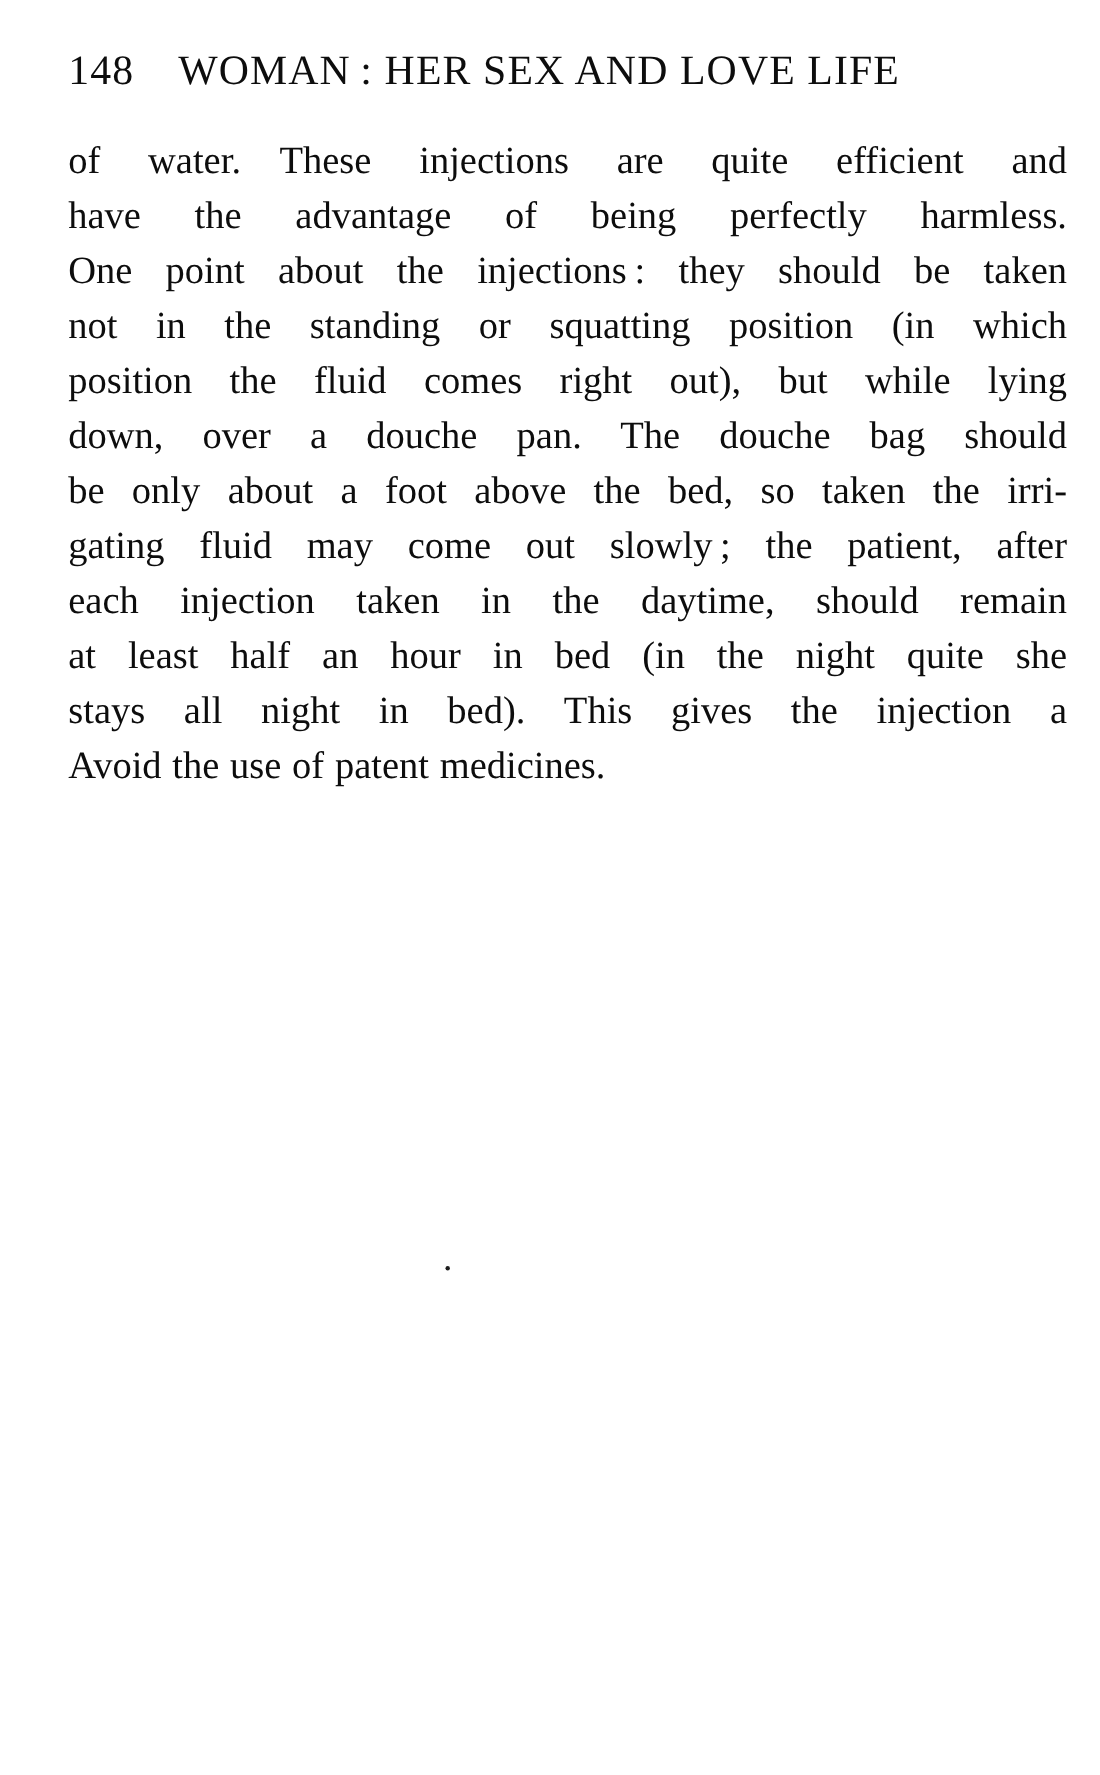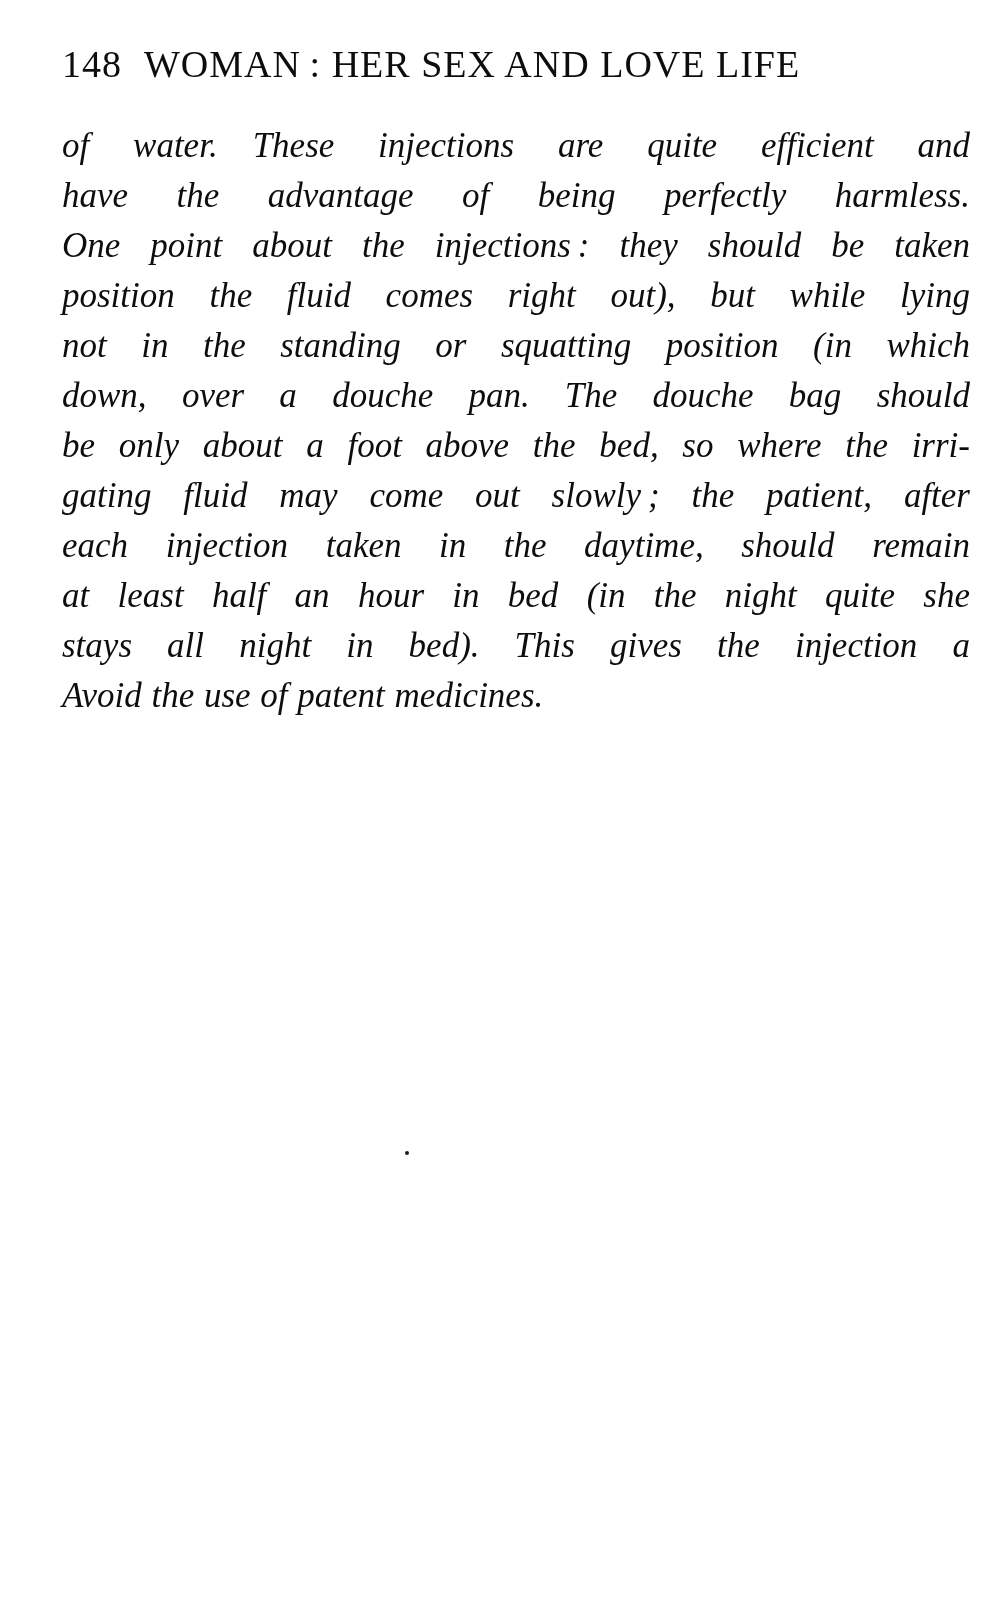--- a/index.html
+++ b/index.html
@@ -16,27 +16,26 @@
     position: absolute;
     top: 42px;
     left: 62px;
     width: 908px;
     font-size: 38px;
     line-height: 44px;
     letter-spacing: 1px;
     white-space: nowrap;
   }
   .page-number { display: inline-block; }
-  .running-title { display: inline-block; margin-left: 22px; }
+  .running-title { display: inline-block; margin-left: 40px; }
   .body-text {
     position: absolute;
     top: 121px;
     left: 62px;
     width: 908px;
-    font-style: italic;
   }
   .text-line {
     margin: 0;
     font-size: 35px;
     line-height: 50px;
     text-align: justify;
     text-align-last: justify;
     word-spacing: 1px;
   }
   .text-line.last {
@@ -57,24 +56,24 @@
 <body style="--paper: #ffffff; --ink: #0d0d0d;">
 
 <header class="running-head">
   <span class="page-number">148</span><span class="running-title">WOMAN : HER SEX AND LOVE LIFE</span>
 </header>
 
 <main class="body-text">
   <p class="text-line">of water. These injections are quite efficient and</p>
   <p class="text-line">have the advantage of being perfectly harmless.</p>
   <p class="text-line">One point about the injections : they should be taken</p>
+  <p class="text-line">not in the standing or squatting position (in which</p>
   <p class="text-line">position the fluid comes right out), but while lying</p>
-  <p class="text-line">not in the standing or squatting position (in which</p>
   <p class="text-line">down, over a douche pan. The douche bag should</p>
-  <p class="text-line">be only about a foot above the bed, so where the irri-</p>
+  <p class="text-line">be only about a foot above the bed, so taken the irri-</p>
   <p class="text-line">gating fluid may come out slowly ; the patient, after</p>
   <p class="text-line">each injection taken in the daytime, should remain</p>
   <p class="text-line">at least half an hour in bed (in the night quite she</p>
   <p class="text-line">stays all night in bed). This gives the injection a</p>
   <p class="text-line last">Avoid the use of patent medicines.</p>
 </main>
 
 <span class="ink-speck"></span>
 
 </body></html>

